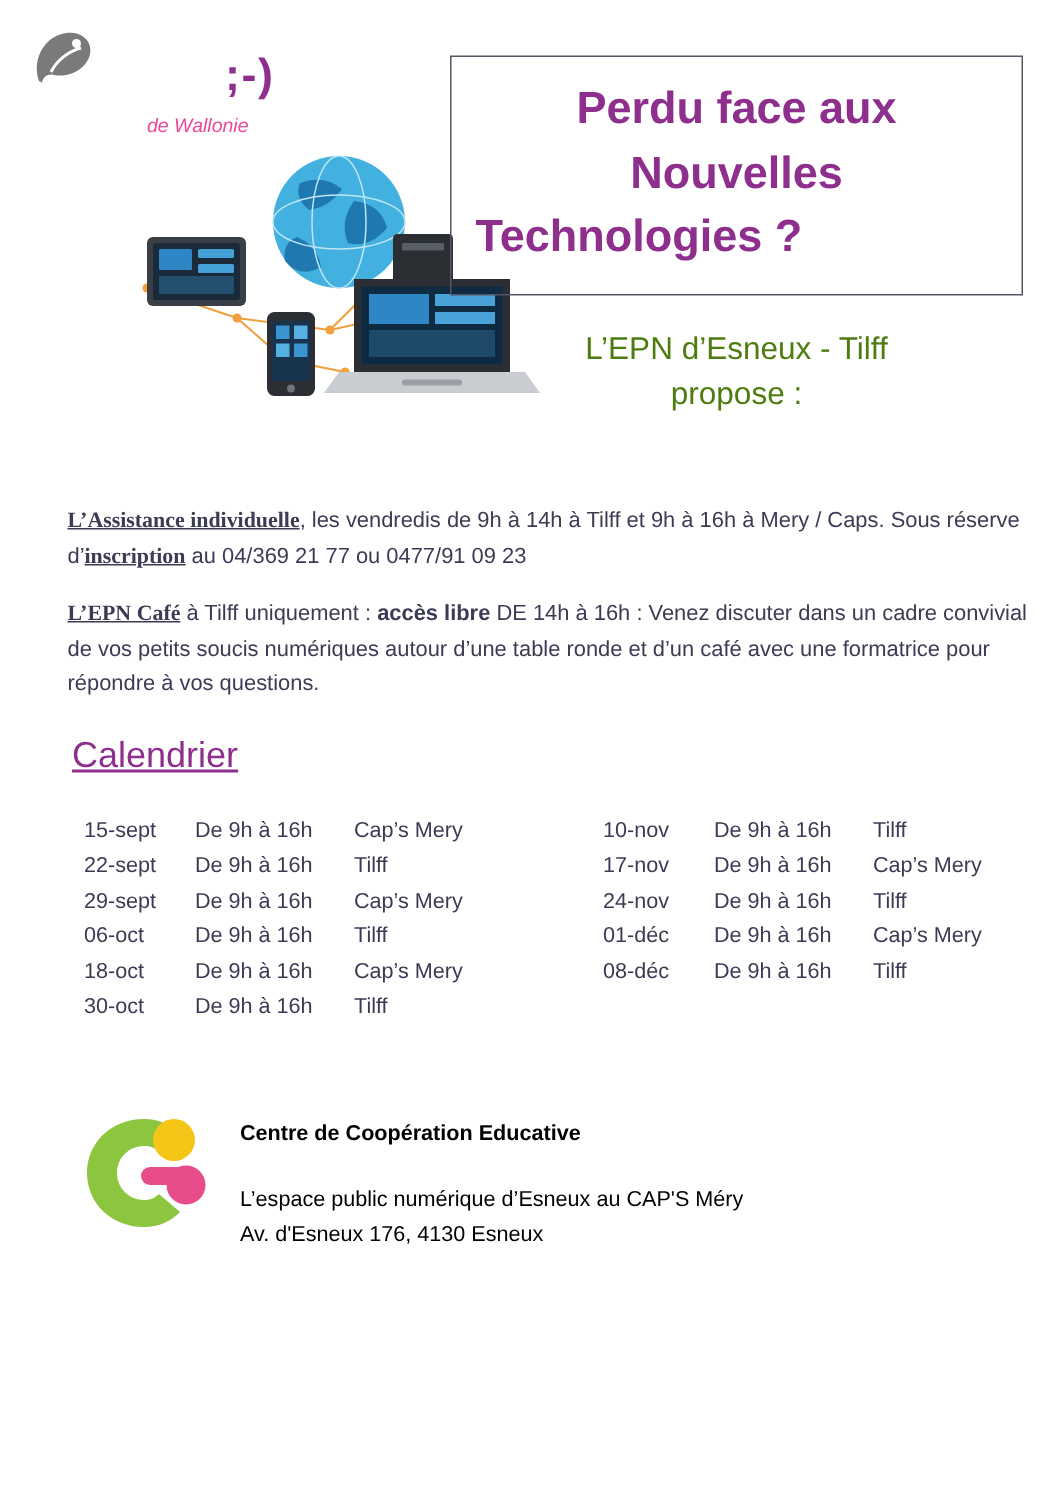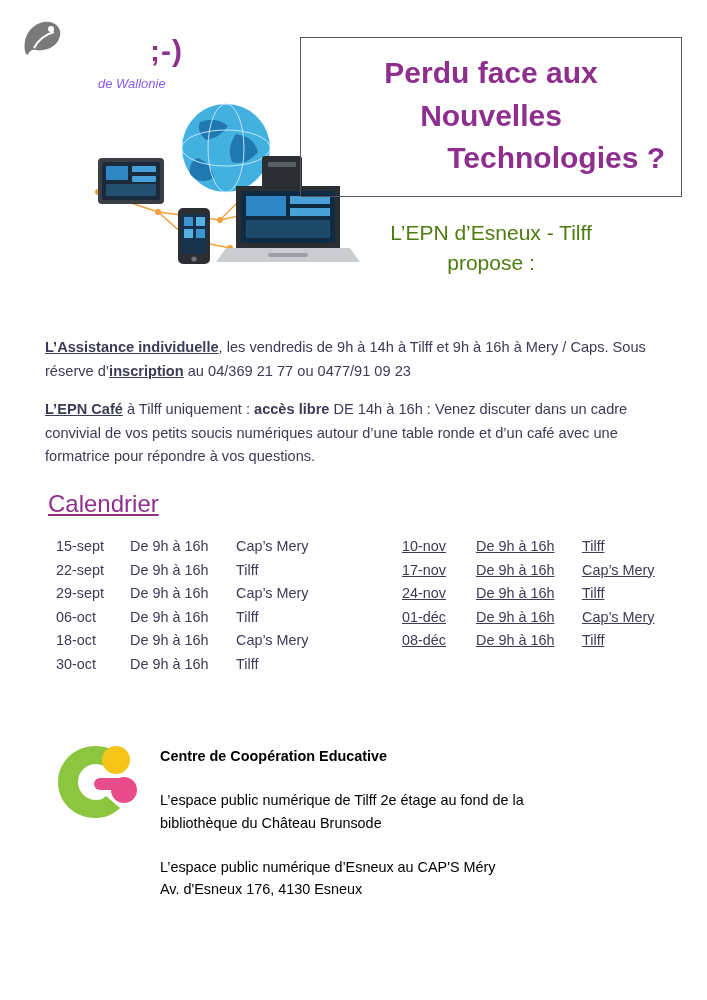--- a/index.html
+++ b/index.html
@@ -55,21 +55,21 @@
     font-weight: bold;
     color: #8e2f8e;
     letter-spacing: 1px;
   }
   .logo-sub {
     position: absolute;
     left: 80px;
     top: 58px;
     font-size: 13px;
     font-style: italic;
-    color: #8b5cf6;
+    color: #ec4899;
   }
 
   
   .devices {
     position: absolute;
     left: 40px;
     top: 100px;
     width: 320px;
     height: 175px;
   }
@@ -86,21 +86,21 @@
   }
   .title-line {
     color: #8e2f8e;
     font-weight: bold;
     font-size: 30px;
     line-height: 1.42;
     text-align: center;
   }
   .title-line.l1 { text-align: center; }
   .title-line.l2 { text-align: center; }
-  .title-line.l3 { text-align: right; }
+  .title-line.l3 { text-align: left; }
 
   .subtitle {
     position: absolute;
     left: 300px;
     top: 218px;
     width: 382px;
     text-align: center;
     color: #4d7c0f;
     font-size: 21px;
     line-height: 1.45;
@@ -111,21 +111,21 @@
   .para {
     position: absolute;
     left: 45px;
     width: 640px;
     font-size: 14.6px;
     line-height: 1.62;
     color: #3b3b55;
   }
   .para.p1 { top: 336px; }
   .para.p2 { top: 398px; }
-  .b-u { font-weight: bold; text-decoration: underline; }
+  .b-u { font-weight: bold; text-decoration: underline; font-family: Liberation Serif, serif; }
   .b { font-weight: bold; }
 
   
   .cal-title {
     position: absolute;
     left: 48px;
     top: 490px;
     font-size: 24px;
     color: #8e2f8e;
     text-decoration: underline;
@@ -136,25 +136,25 @@
     top: 538px;
     width: 620px;
     font-size: 14.4px;
     color: #3b3b55;
   }
   .cal-col {
     position: absolute;
     top: 0;
   }
   .cal-col.left { left: 0; }
-  .cal-col.right { left: 346px; text-decoration: underline; }
+  .cal-col.right { left: 346px; }
   .cal-row {
     display: flex;
     height: 23.5px;
-    align-items: flex-start;
+    align-items: flex-end;
   }
   .c-date { width: 74px; }
   .c-time { width: 106px; }
   .c-place { width: 110px; }
 
   
   .cce-logo {
     position: absolute;
     left: 50px;
     top: 740px;
@@ -334,20 +334,16 @@
 <svg class="cce-logo" viewBox="0 0 92 82">
   <path d="M46 6 C24 6, 8 22, 8 42 C8 62, 24 78, 46 78 C56 78, 64 74, 70 68 L56 56 C53 59, 50 60, 46 60 C36 60, 28 52, 28 42 C28 32, 36 24, 46 24 C50 24, 53 25, 56 28 L70 16 C64 10, 56 6, 46 6 Z" fill="#8cc63f"></path>
   <circle cx="66" cy="20" r="14" fill="#f5c518"></circle>
   <circle cx="74" cy="50" r="13" fill="#e84c8a"></circle>
   <rect x="44" y="38" width="30" height="12" rx="6" fill="#e84c8a"></rect>
 </svg>
 
 <div class="footer">
   <div class="ftitle">Centre de Coopération Educative</div>
   <div class="fblock">
-    <div>L’espace public numérique de Tilff  2e étage au fond de la</div>
-    <div>bibliothèque du Château Brunsode</div>
-  </div>
-  <div class="fblock">
     <div>L’espace public numérique d’Esneux  au CAP'S Méry</div>
     <div>Av. d'Esneux 176, 4130 Esneux</div>
   </div>
 </div>
 
 </body></html>

